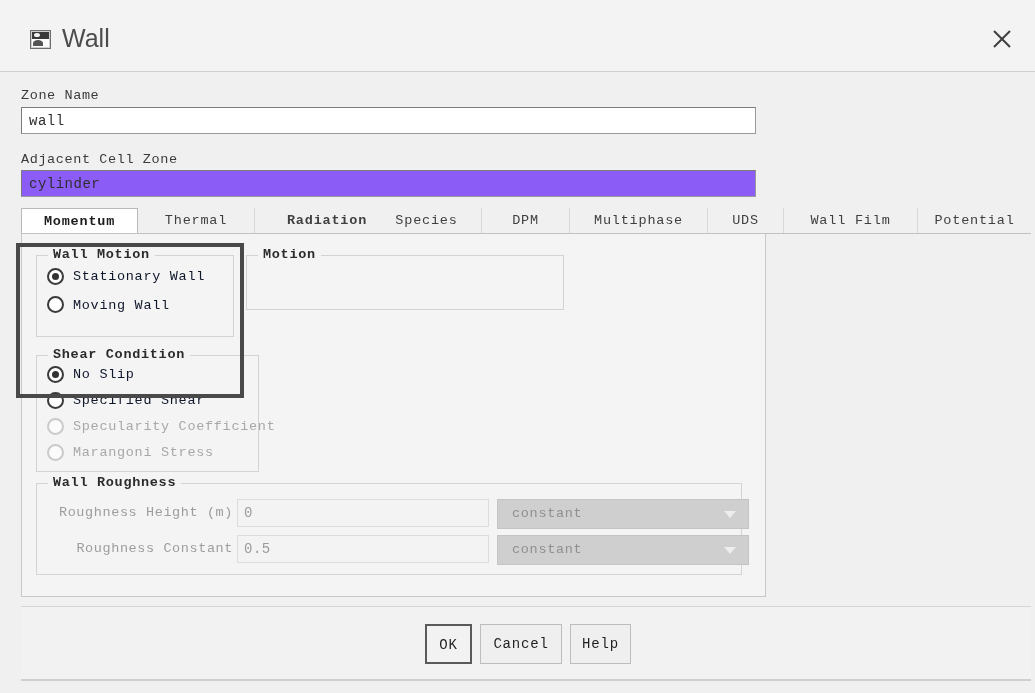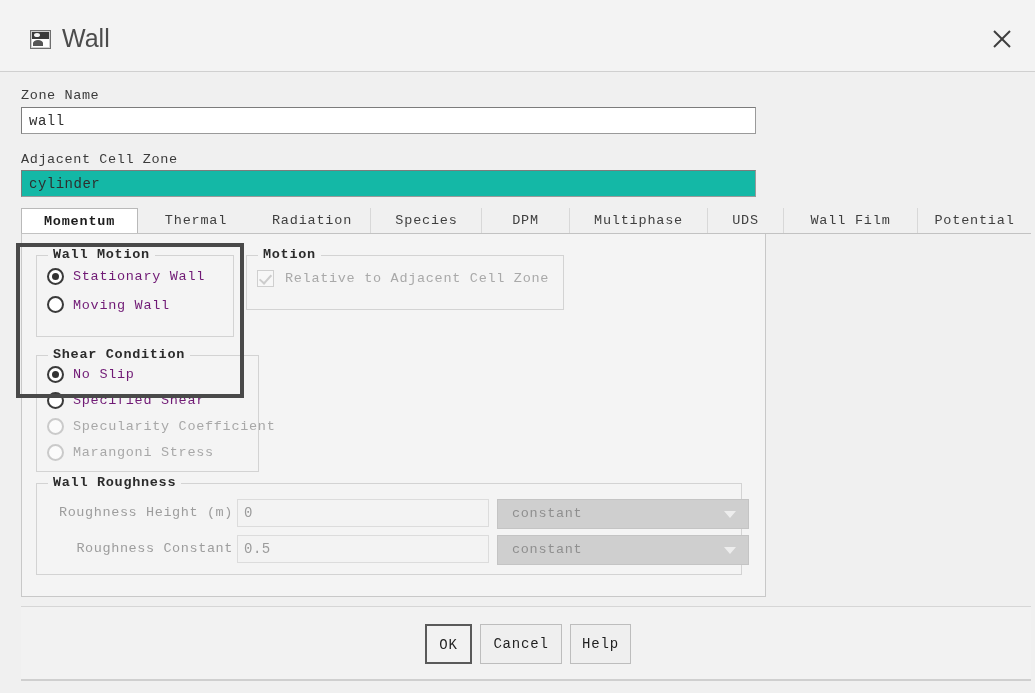--- a/index.html
+++ b/index.html
@@ -93,21 +93,21 @@
     border-left-color: #7c7c7c;
     background: #ffffff;
     font-family: "Liberation Mono", monospace;
     font-size: 14px;
     color: #2e2e2e;
     padding: 0 0 0 7px;
     line-height: 26px;
     letter-spacing: 0.5px;
   }
   .text-input.readonly {
-    background: #14b8a6;
+    background: #8b5cf6;
   }
 
   
   #tabstrip {
     position: absolute;
     left: 21px; top: 208px;
     width: 1010px; height: 26px;
   }
   .tab {
     position: absolute;
@@ -192,21 +192,21 @@
     border-radius: 50%;
     background: #333333;
   }
   .radio.disabled {
     border-color: #cacaca;
     background: #fbfbfb;
   }
   .radio-label {
     margin-left: 9px;
     font-size: 13.5px;
-    color: #701a75;
+    color: #0f172a;
     letter-spacing: 0.7px;
   }
   .radio-label.disabled { color: #a8a8a8; }
 
   
   .check-row {
     position: absolute;
     display: flex;
     align-items: center;
     white-space: nowrap;
@@ -341,21 +341,21 @@
 
   <div class="field-label" style="left:21px; top:88px;">Zone Name</div>
   <div class="text-input" style="left:21px; top:107px; width:735px; height:27px;">wall</div>
 
   <div class="field-label" style="left:21px; top:152px;">Adjacent Cell Zone</div>
   <div class="text-input readonly" style="left:21px; top:170px; width:735px; height:27px;">cylinder</div>
 
   <div id="tabstrip">
     <div class="tab active" style="left:0px;   width:117px;">Momentum</div>
     <div class="tab" style="left:117px; width:117px;">Thermal</div>
-    <div class="tab" style="left:233px; width:117px;">Radiation</div>
+    <div class="tab" style="left:248px; width:117px;font-weight:bold;">Radiation</div>
     <div class="tab" style="left:351px; width:110px;">Species</div>
     <div class="tab" style="left:461px; width:88px;">DPM</div>
     <div class="tab" style="left:549px; width:138px;">Multiphase</div>
     <div class="tab" style="left:687px; width:76px;">UDS</div>
     <div class="tab" style="left:763px; width:134px;">Wall Film</div>
     <div class="tab" style="left:897px; width:113px; border-right:none;">Potential</div>
   </div>
   <div id="tab-underline"></div>
 
   <div id="panel">
@@ -367,24 +367,20 @@
         <span class="radio-label">Stationary Wall</span>
       </div>
       <div class="radio-row" style="left:10px; top:40px;align-items:flex-end;">
         <span class="radio"></span>
         <span class="radio-label">Moving Wall</span>
       </div>
     </div>
 
     <div class="groupbox" style="left:224px; top:21px; width:318px; height:55px;">
       <span class="group-title">Motion</span>
-      <div class="check-row" style="left:10px; top:14px;">
-        <span class="checkbox checked"></span>
-        <span class="check-label">Relative to Adjacent Cell Zone</span>
-      </div>
     </div>
 
     <div class="groupbox" style="left:14px; top:121px; width:223px; height:117px;">
       <span class="group-title">Shear Condition</span>
       <div class="radio-row" style="left:10px; top:10px;">
         <span class="radio checked"></span>
         <span class="radio-label">No Slip</span>
       </div>
       <div class="radio-row" style="left:10px; top:36px;text-align:center;">
         <span class="radio"></span>

